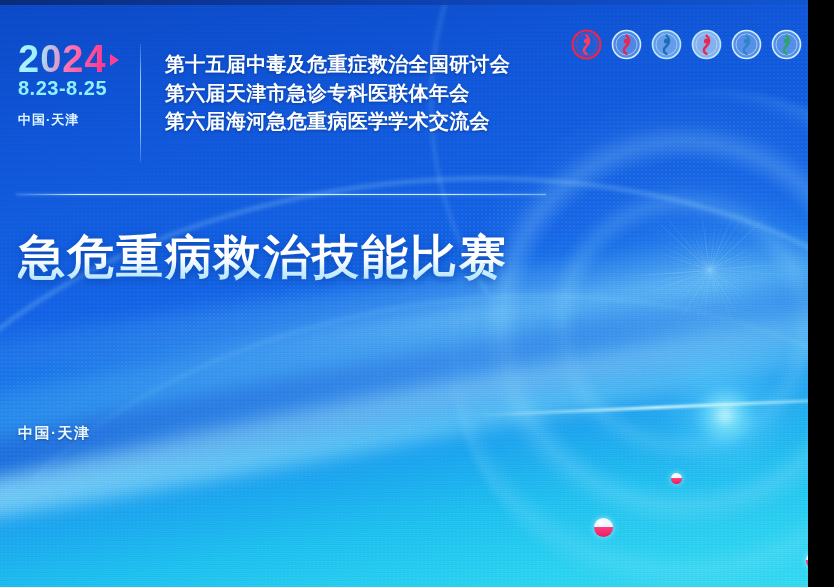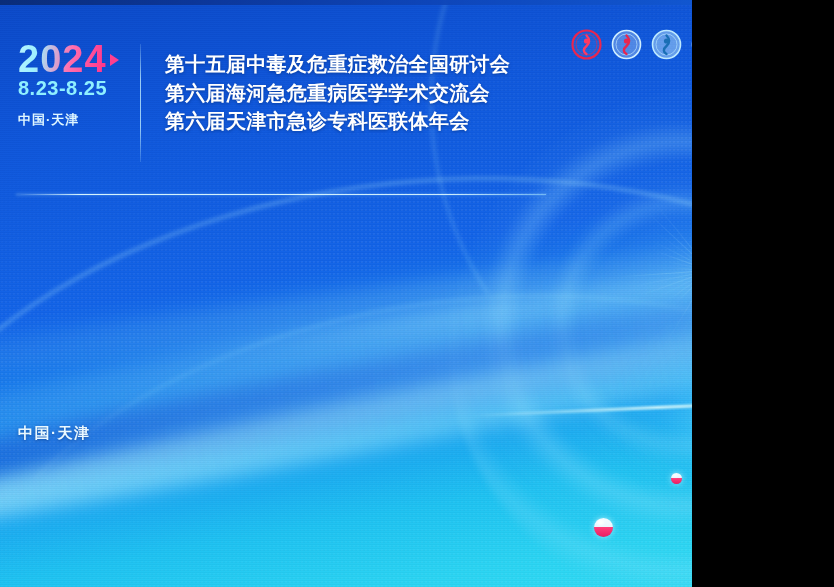--- a/index.html
+++ b/index.html
@@ -2,21 +2,21 @@
 <html><head>
 <meta charset="utf-8">
 <style>
   html, body {
     margin: 0;
     padding: 0;
     background: #000;
   }
   #stage {
     position: relative;
-    width: 692px;
+    width: 808px;
     height: 587px;
     overflow: hidden;
     font-family: "Liberation Sans", sans-serif;
     background: #0f56d8;
   }
 
   
   .bg-base {
     position: absolute;
     inset: 0;
@@ -413,22 +413,22 @@
         <span class="year">2024</span><span class="year-arrow"></span>
       </div>
       <div class="daterange">8.23-8.25</div>
       <div class="city-small">中国·天津</div>
     </div>
 
     <div class="vdivider"></div>
 
     <div class="conf-list" id="conf-list">
         <div class="conf-line">第十五届中毒及危重症救治全国研讨会</div>
+        <div class="conf-line">第六届天津市急诊专科医联体年会</div>
         <div class="conf-line">第六届海河急危重病医学学术交流会</div>
-        <div class="conf-line">第六届天津市急诊专科医联体年会</div>
       </div>
   </div>
 
   <div class="hdivider"></div>
 
   <div class="logo-row" id="logo-row">
     <div class="logo">
         <svg width="33" height="33" viewBox="0 0 33 33">
           <circle cx="16.5" cy="16.5" r="14" fill="rgba(255,255,255,0.05)" stroke="#e8264f" stroke-width="2.2"></circle>
           <circle cx="16.5" cy="16.5" r="10.5" fill="none" stroke="#e8264f" stroke-width="0.8" opacity="0.75"></circle>
@@ -473,16 +473,17 @@
           <circle cx="16.5" cy="16.5" r="14" fill="rgba(210,242,255,0.35)" stroke="#cfeeff" stroke-width="1.6"></circle>
           <circle cx="16.5" cy="16.5" r="10.5" fill="none" stroke="#cfeeff" stroke-width="0.8" opacity="0.75"></circle>
           <path d="M16.5 7.5 C20 11 20 15 16.5 18 C13 21 13 24 16.5 26" fill="none" stroke="#2fa36e" stroke-width="2.4" stroke-linecap="round"></path>
           <circle cx="16.5" cy="13" r="2.6" fill="#2fa36e"></circle>
         </svg>
       </div>
       <span class="como-text" id="como-text">COM</span>
   </div>
 
   <div class="title-wrap">
+    <div class="title-line">急危重病救治技能比赛</div>
   </div>
 
   <div class="footer-city">中国·天津</div>
 </div>
 
 </body></html>

